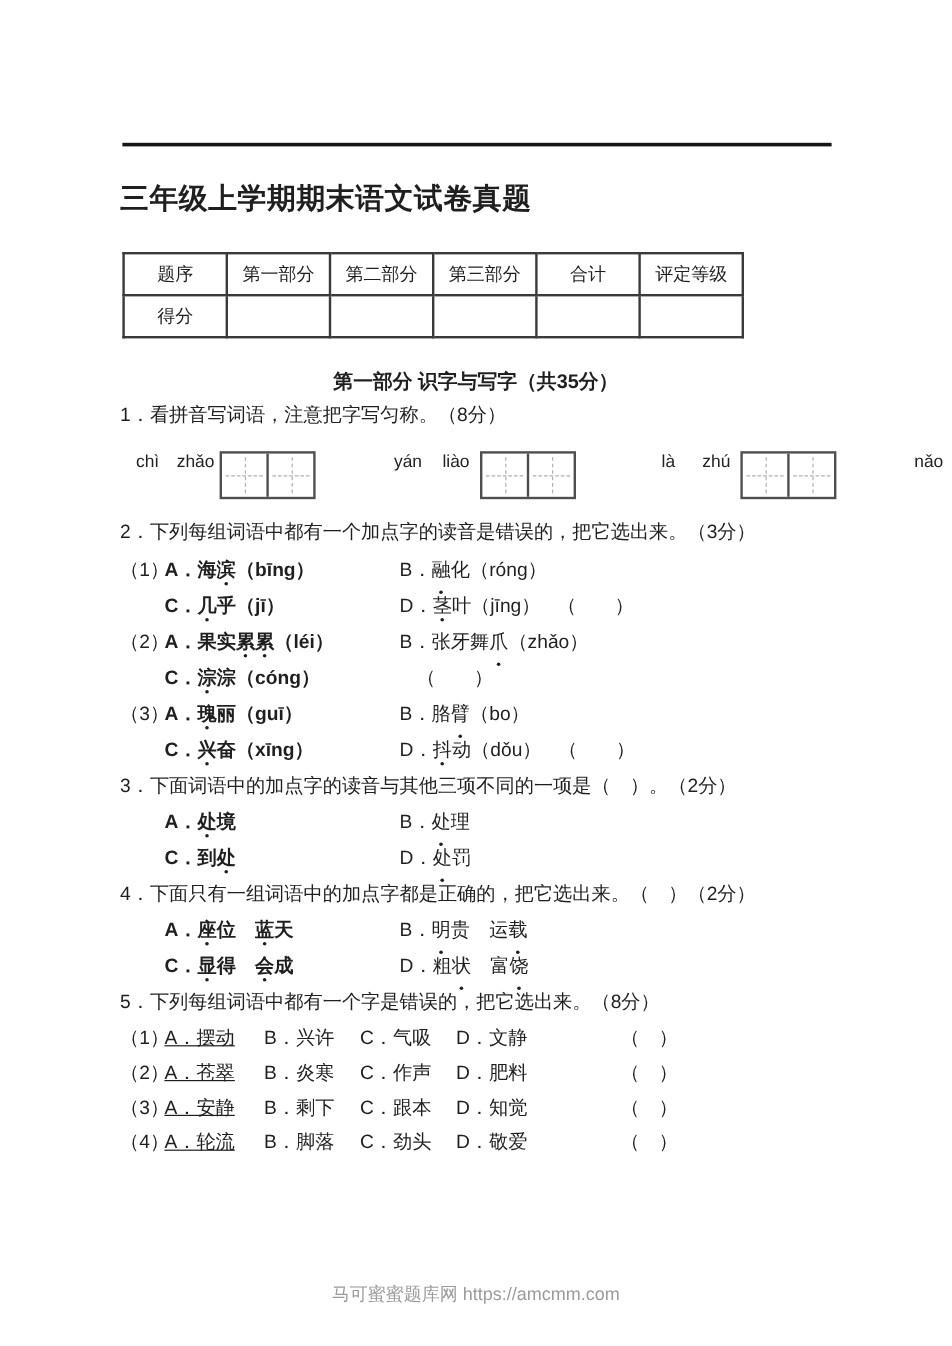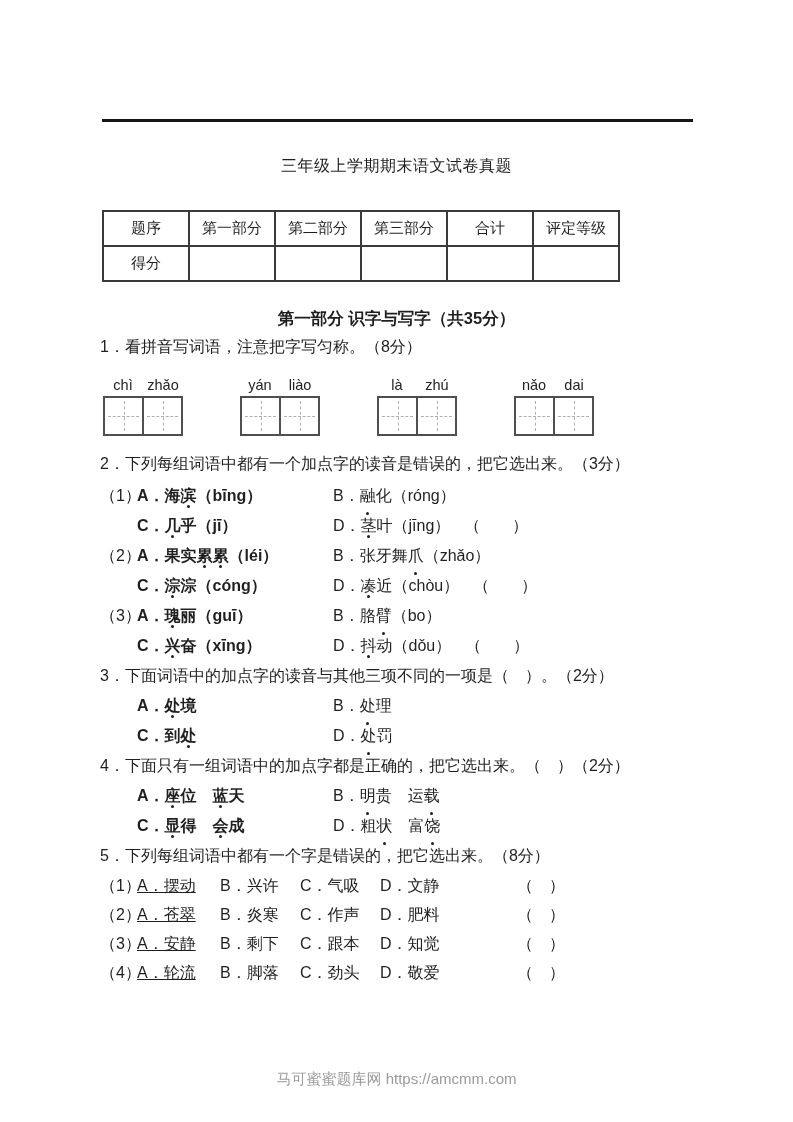--- a/index.html
+++ b/index.html
@@ -15,22 +15,21 @@
   .content{padding:0 100px;box-sizing:border-box;}
 
   .top-rule{
     margin:119px 0 0 2px;
     border:none;border-top:3px solid #161616;
     width:591px;height:0;
   }
 
   .doc-title{
     margin:28px 0 0 0;
-    text-align:center;
-    font-size:16px;font-weight:400;
+    font-size:24px;font-weight:700;
     line-height:32px;
     letter-spacing:0.5px;
   }
 
   .score-table{
     margin:28px 0 0 2px;
     border-collapse:collapse;
     table-layout:fixed;
     width:518px;
   }
@@ -47,21 +46,21 @@
     margin-top:22px;
     text-align:center;
     font-size:16.5px;font-weight:700;
     line-height:28px;
   }
 
   .qline{font-size:16px;line-height:30px;}
 
   
   .boxes-row{display:flex;gap:57px;margin:14px 0 0 3px;}
-  .wb-group{display:flex;flex-direction:column;}
+  .wb-group{display:flex;}
   .pinyin-row{display:flex;width:80px;font-size:14.5px;line-height:18px;margin-bottom:2px;color:#222;}
   .py{flex:1;text-align:center;}
   .box-pair{display:flex;width:80px;height:40px;border:2px solid #4f4f4f;box-sizing:border-box;}
   .box-cell{flex:1;position:relative;}
   .box-cell + .box-cell{border-left:2px solid #4f4f4f;}
   .box-cell::before{content:"";position:absolute;top:3px;bottom:3px;left:50%;border-left:1px dashed #b0b0b0;}
   .box-cell::after{content:"";position:absolute;left:3px;right:3px;top:50%;border-top:1px dashed #b0b0b0;}
 
   
   .optrow{display:flex;font-size:16px;line-height:30px;}
@@ -192,21 +191,20 @@
 
     <div class="optrow">
       <span class="pfx">（2）</span>
       <span class="col1">A．果实<span class="udot">累</span><span class="udot">累</span>（léi）</span>
       <span class="col2">B．张牙舞<span class="udot">爪</span>（zhǎo）</span>
     </div>
     <div class="optrow">
       <span class="pfx"></span>
       <span class="col1">C．<span class="udot">淙</span>淙（cóng）</span>
       <span class="col2">
-        <span>D．<span class="udot">凑</span>近（chòu）</span>
         <span class="blank">（　　）</span>
       </span>
     </div>
 
     <div class="optrow">
       <span class="pfx">（3）</span>
       <span class="col1">A．<span class="udot">瑰</span>丽（guī）</span>
       <span class="col2">B．胳<span class="udot">臂</span>（bo）</span>
     </div>
     <div class="optrow">

